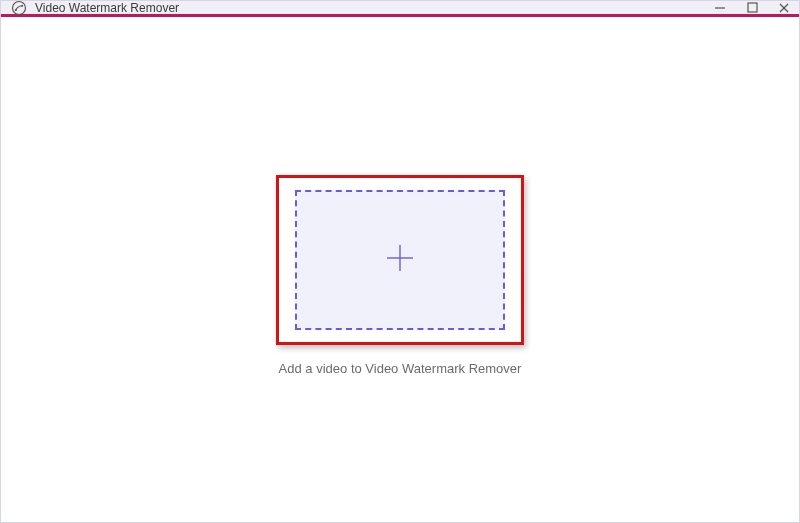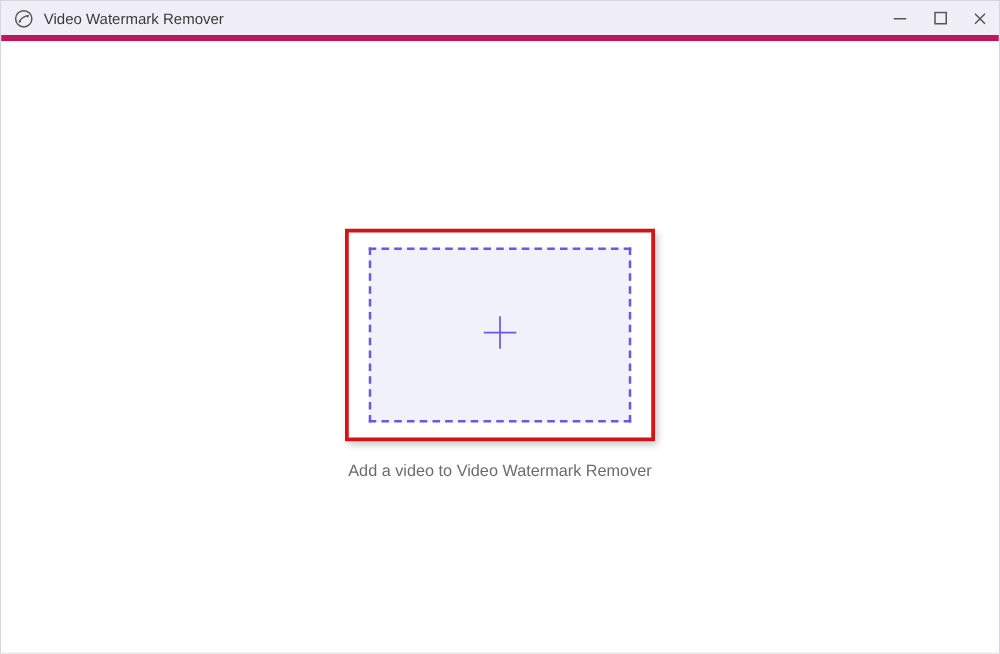--- a/index.html
+++ b/index.html
@@ -11,26 +11,26 @@
     background: #ffffff;
   }
   .window {
     width: 800px;
     height: 523px;
     border: 1px solid #d6d6e0;
     display: flex;
     flex-direction: column;
   }
   .titlebar {
-    height: 32px;
+    height: 16px;
     background: #f0eff7;
     display: flex;
     align-items: center;
     padding: 0 8px 0 10px;
-    border-bottom: 5px solid #be185d;
+    border-bottom: 3px solid #be185d;
   }
   .titlebar .app-icon {
     width: 16px;
     height: 16px;
     margin-right: 8px;
     display: inline-flex;
     align-items: center;
     justify-content: center;
   }
   .titlebar .title {

